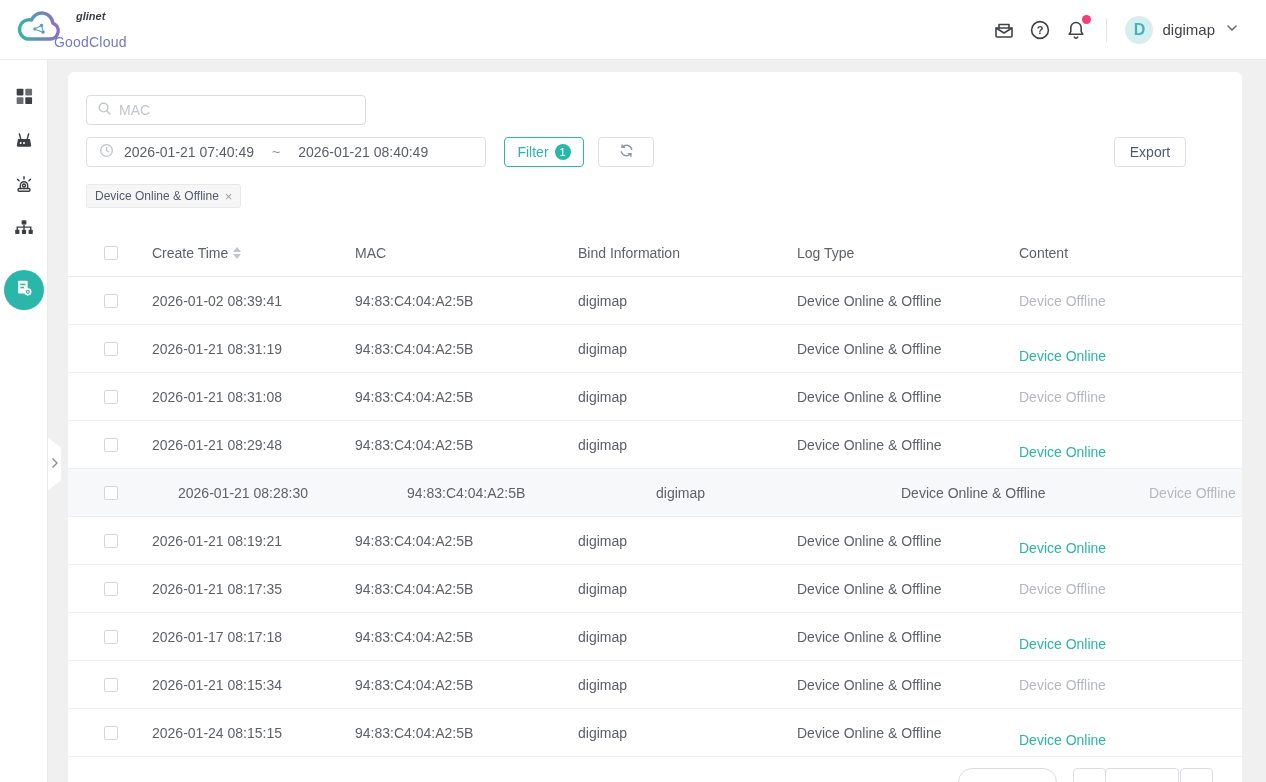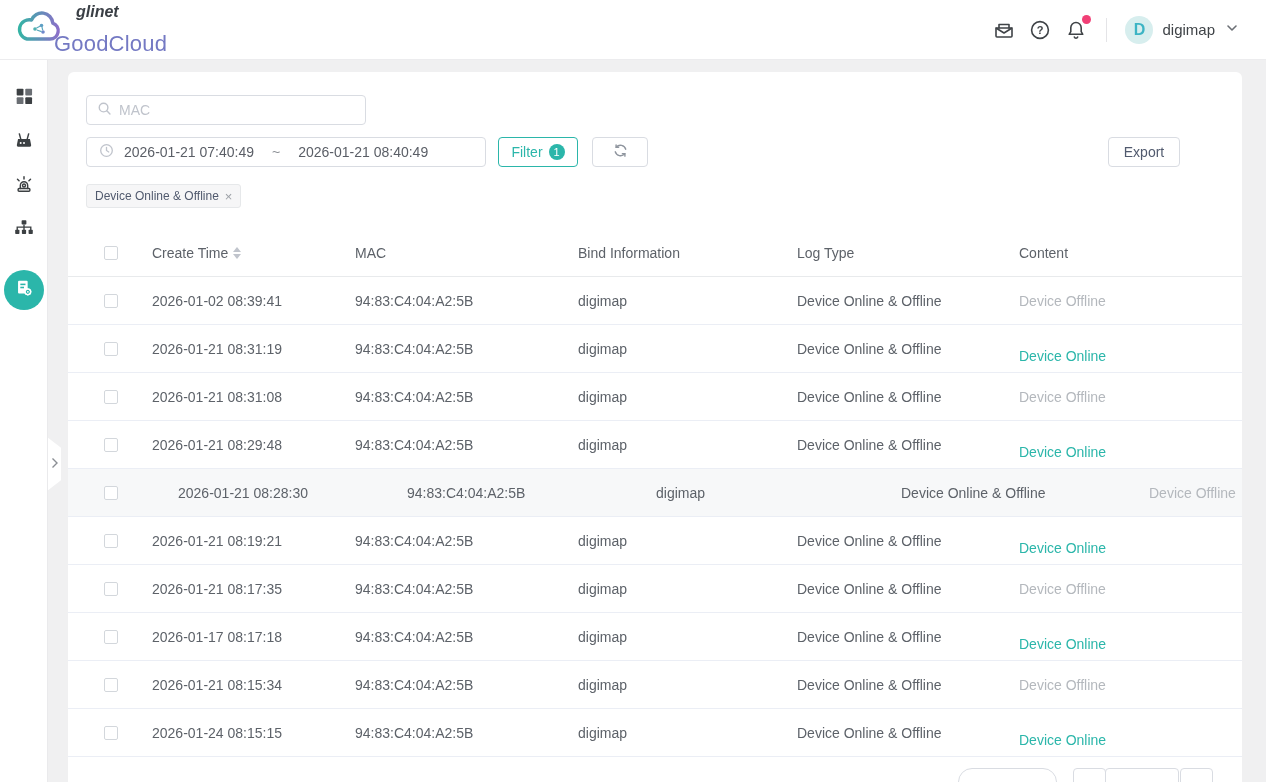--- a/index.html
+++ b/index.html
@@ -8,22 +8,22 @@
     --text-primary:#42474e; --text-secondary:#5d6269; --muted:#c0c4cc;
   }
   *{box-sizing:border-box;margin:0;padding:0;}
   html,body{width:1266px;height:782px;overflow:hidden;}
   body{font-family:"Liberation Sans",sans-serif;background:var(--page-bg);position:relative;color:var(--text-secondary);}
 
   
   .app-header{position:absolute;left:0;top:0;width:1266px;height:60px;background:#fff;border-bottom:1px solid #ececee;display:flex;align-items:center;justify-content:space-between;padding:0 26px 0 16px;z-index:20;}
   .logo{display:flex;align-items:center;cursor:pointer;}
   .logo-text{margin-left:-8px;display:flex;flex-direction:column;line-height:1;}
-  .logo-glinet{font-size:16px;font-weight:bold;font-style:italic;color:#3a3f45;margin-left:22px;margin-bottom:13px;}
-  .logo-brand{font-size:22px;color:var(--brand-purple);letter-spacing:.2px;}
+  .logo-glinet{font-size:11px;font-weight:bold;font-style:italic;color:#3a3f45;margin-left:22px;margin-bottom:13px;}
+  .logo-brand{font-size:14px;color:var(--brand-purple);letter-spacing:.2px;}
   .header-right{display:flex;align-items:center;gap:0;}
   .hicon{width:36px;height:36px;display:flex;align-items:center;justify-content:center;position:relative;cursor:pointer;}
   .hicon svg{stroke:#3f4347;fill:none;stroke-width:1.6;stroke-linecap:round;stroke-linejoin:round;}
   .dot{position:absolute;top:3px;right:3px;width:9px;height:9px;border-radius:50%;background:var(--dot);}
   .hdivider{width:1px;height:24px;background:#e4e4e7;margin:0 18px 0 12px;}
   .usermenu{display:flex;align-items:center;gap:9px;cursor:pointer;}
   .avatar{width:28px;height:28px;border-radius:50%;background:var(--avatar-bg);color:var(--avatar-text);font-size:16px;font-weight:bold;display:flex;align-items:center;justify-content:center;}
   .username{font-size:15px;color:#3f4347;}
 
   
@@ -38,21 +38,21 @@
   
   .card{position:absolute;left:68px;top:72px;width:1174px;height:780px;background:#fff;border-radius:6px;}
 
   .search-box{position:absolute;left:18px;top:23px;width:280px;height:30px;border:1px solid #d9dce2;border-radius:4px;display:flex;align-items:center;padding:0 10px;gap:7px;}
   .search-box input{border:none;outline:none;flex:1;font-size:14px;color:var(--text-secondary);font-family:"Liberation Sans",sans-serif;}
   .search-box input::placeholder{color:var(--muted);}
 
   .date-box{position:absolute;left:18px;top:65px;width:400px;height:30px;border:1px solid #d9dce2;border-radius:4px;display:flex;align-items:center;padding:0 12px;gap:10px;font-size:14px;color:#5a5e66;cursor:pointer;}
   .date-sep{color:#8a8e94;margin:0 8px;}
 
-  .btn{position:absolute;top:65px;height:30px;border-radius:4px;background:#fff;border:1px solid #d9dce2;font-size:14px;color:#515a6e;display:flex;align-items:center;justify-content:center;cursor:pointer;font-family:"Liberation Sans",sans-serif;}
+  .btn{position:absolute;top:65px;height:30px;border-radius:4px;background:#fff;border:1px solid #d9dce2;font-size:14px;color:#515a6e;display:flex;align-items:center;justify-content:center;cursor:pointer;font-family:"Liberation Sans",sans-serif;margin-left:6px;}
   .btn-filter{left:430px;width:80px;border-color:var(--accent);color:var(--accent);gap:6px;}
   .badge{width:16px;height:16px;border-radius:50%;background:var(--accent);color:#fff;font-size:11px;display:flex;align-items:center;justify-content:center;}
   .btn-refresh{left:524px;width:56px;}
   .btn-export{left:1040px;width:72px;}
 
   .tag{position:absolute;left:18px;top:112px;height:24px;background:#f6f6f7;border:1px solid #e6e8ea;border-radius:3px;display:flex;align-items:center;padding:0 8px;font-size:12px;color:#515a6e;gap:6px;}
   .tag-close{color:#9ca0a6;font-size:13px;cursor:pointer;line-height:1;}
 
   
   .table{position:absolute;left:0;top:157px;width:1174px;font-size:14px;}

